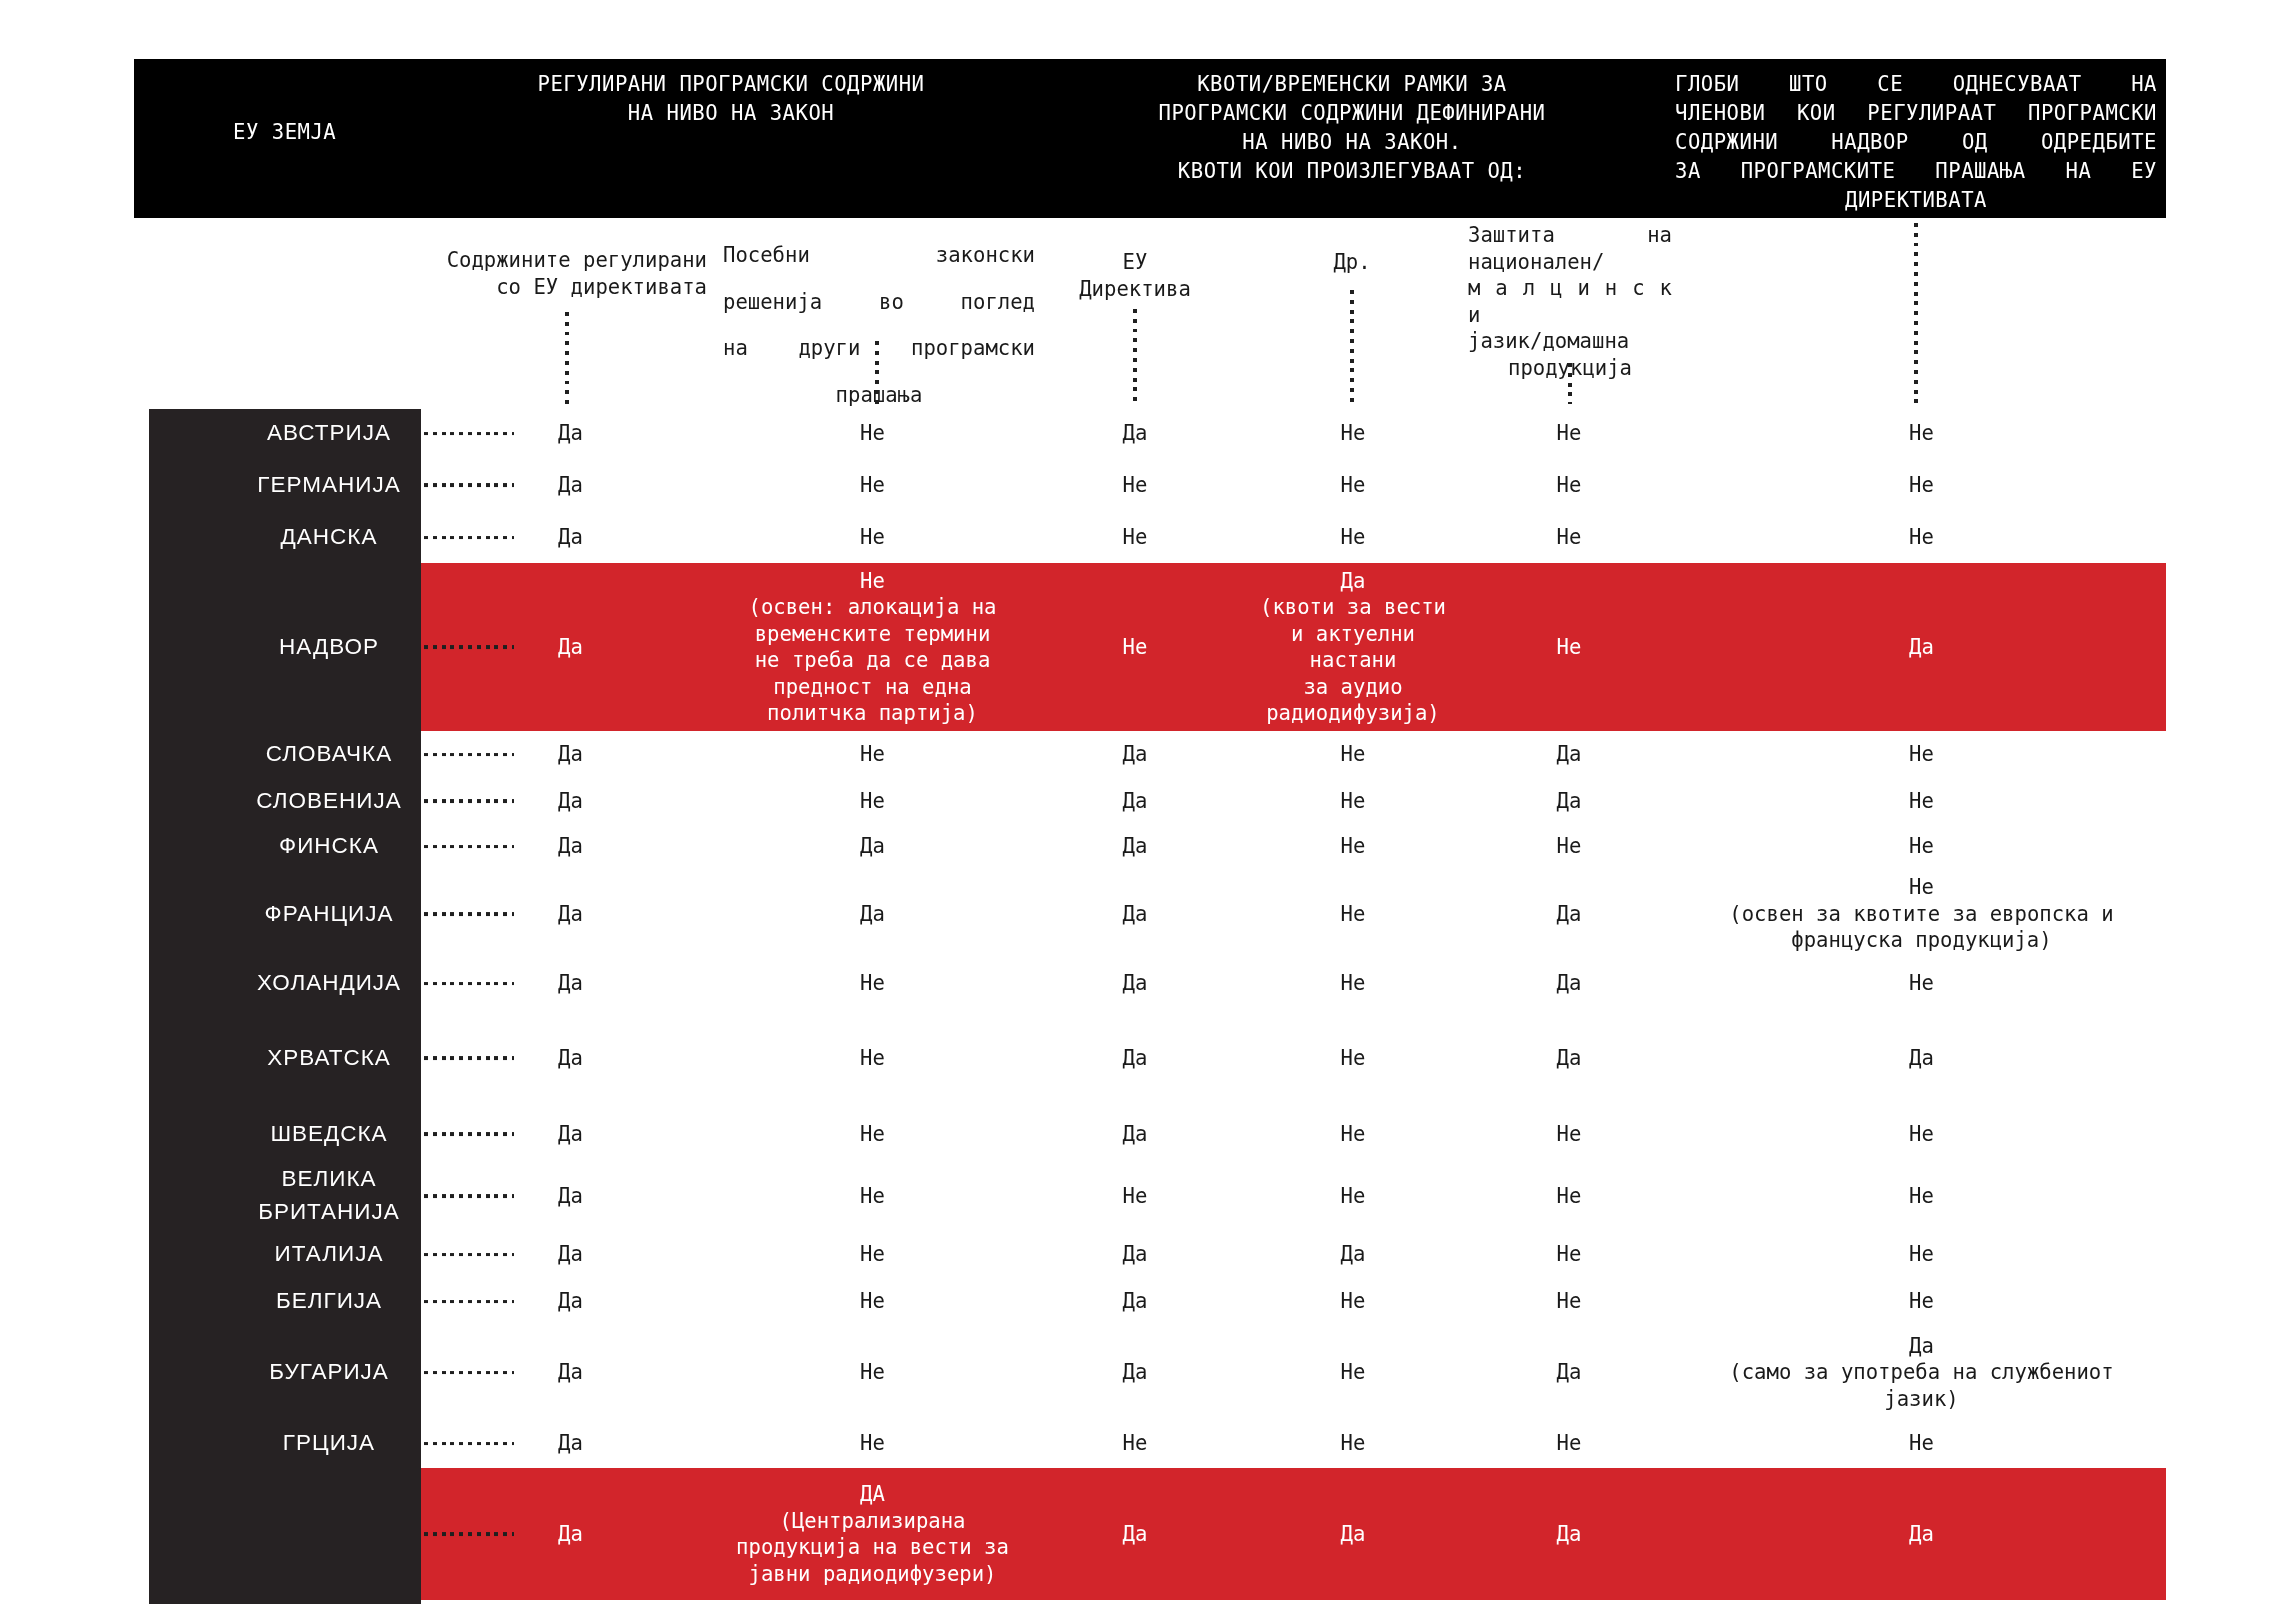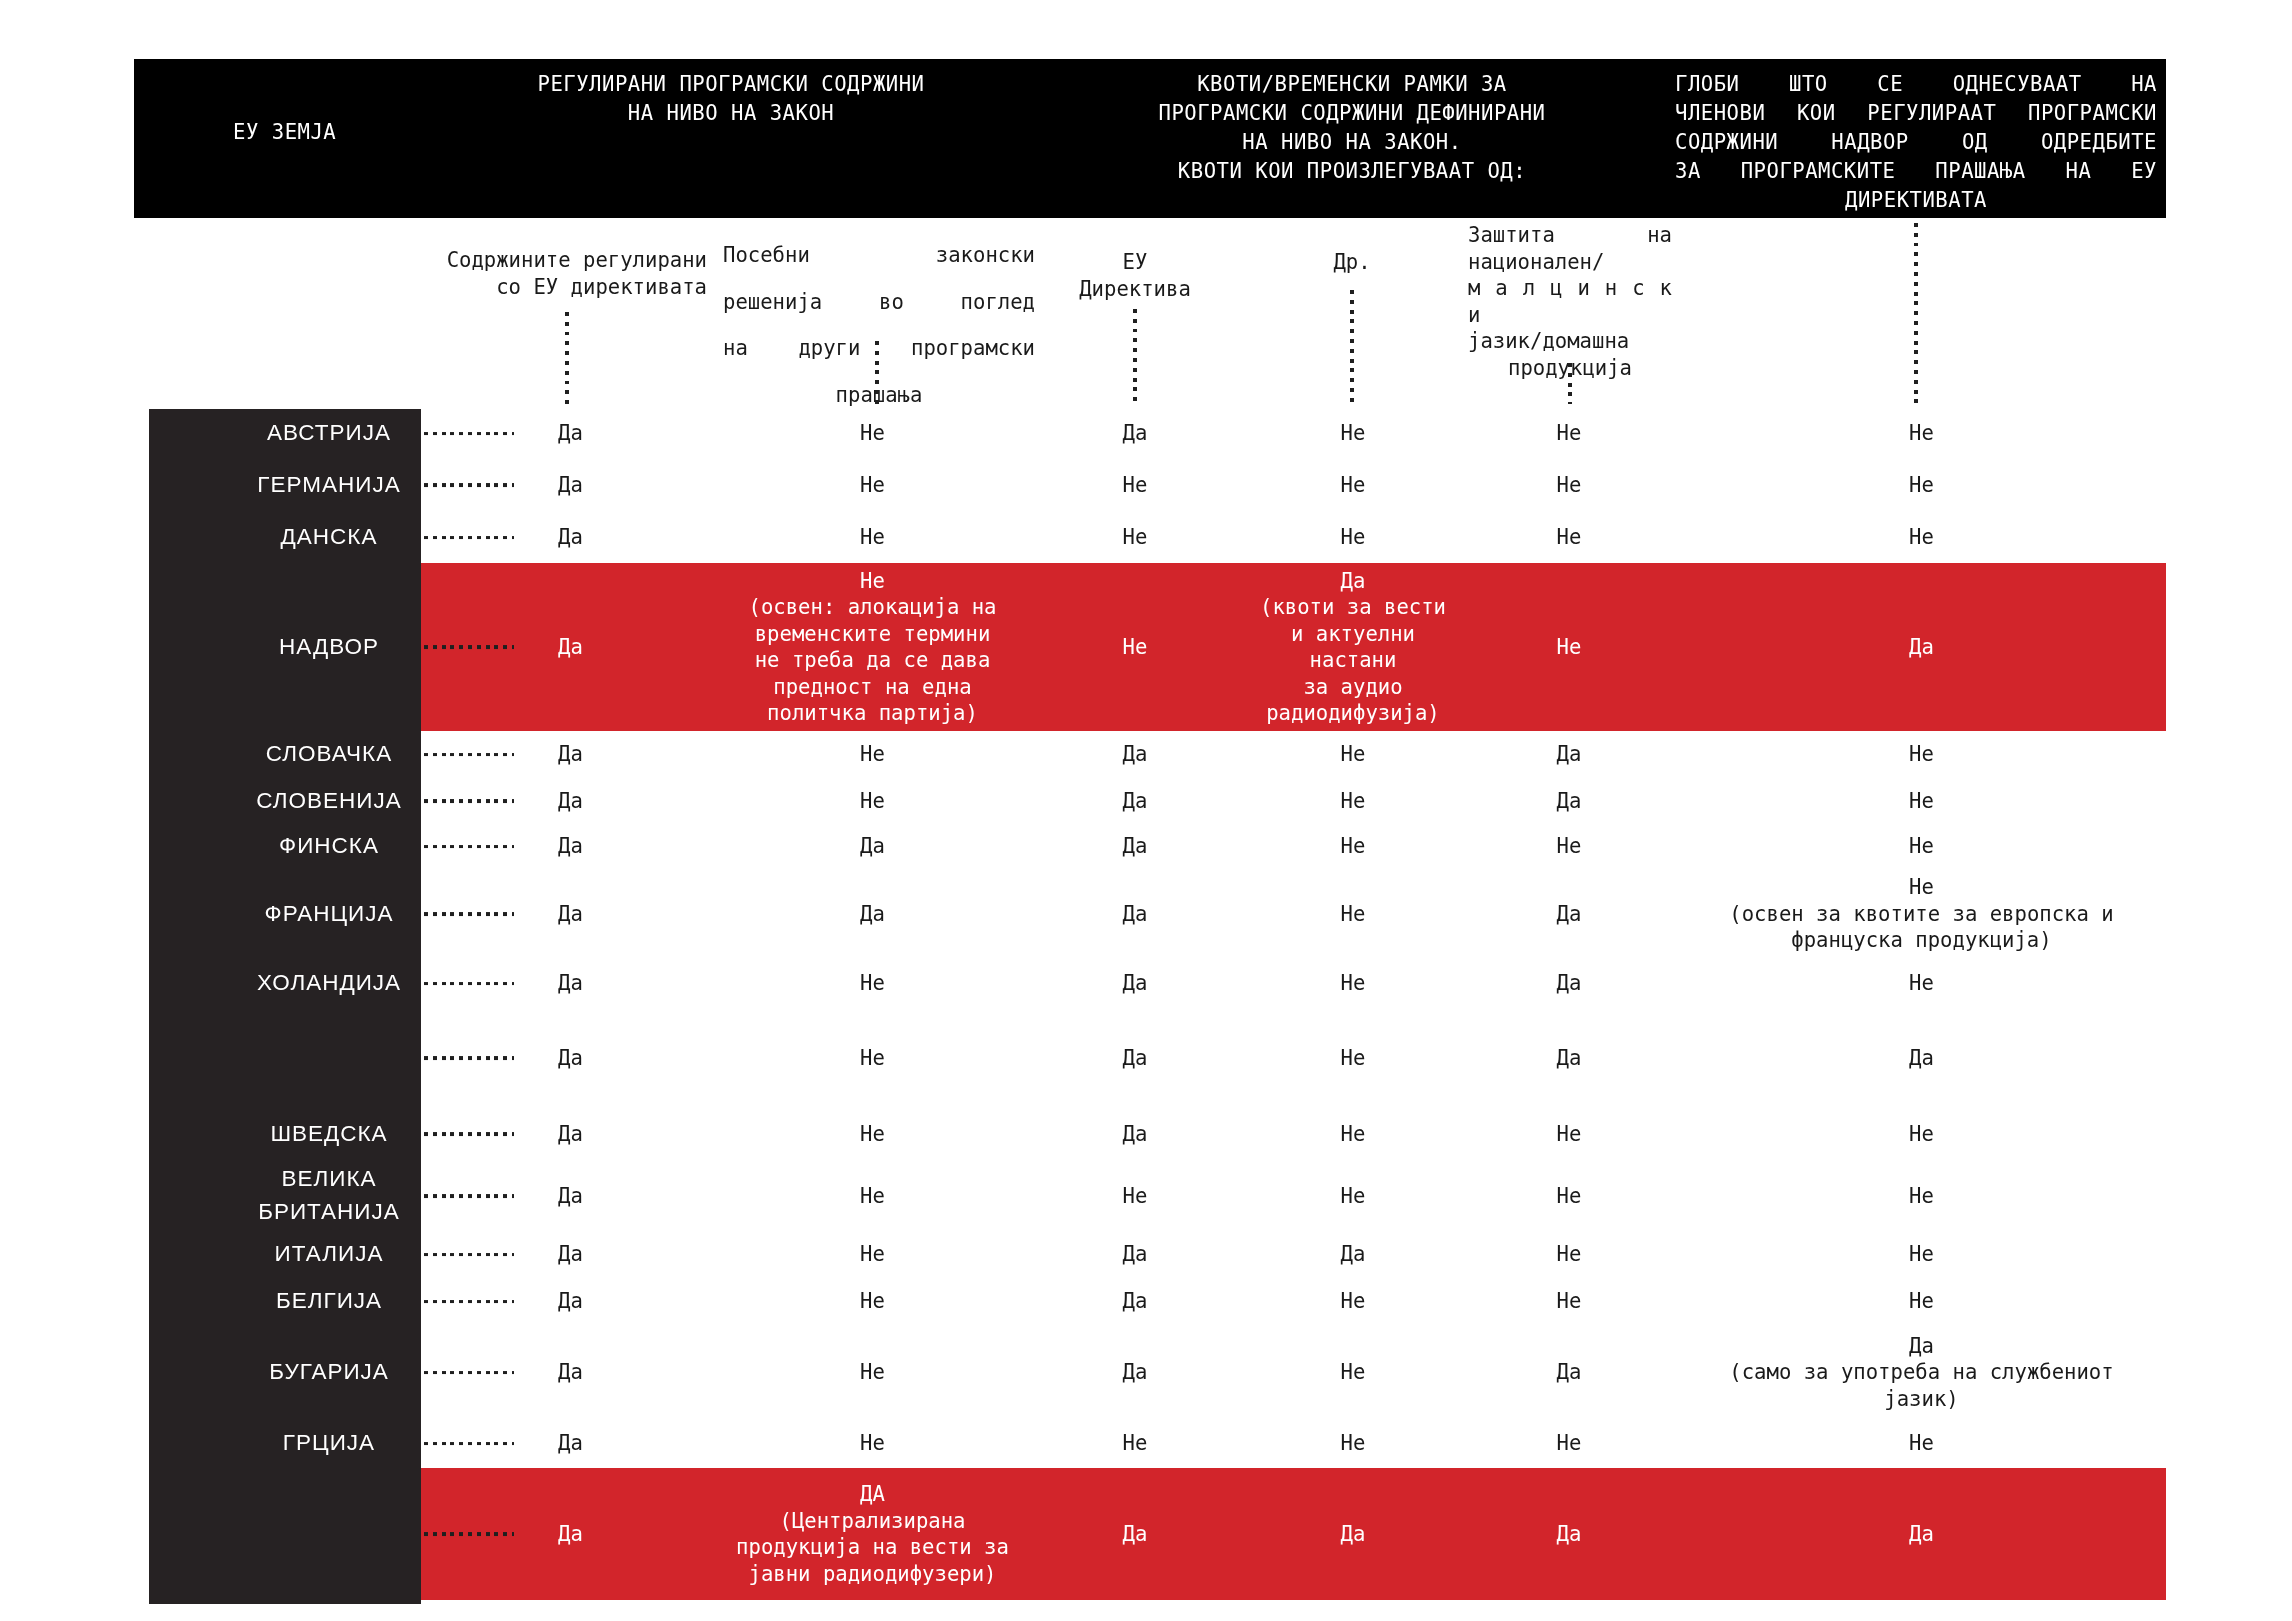--- a/index.html
+++ b/index.html
@@ -227,20 +227,21 @@
         <div class="cells">
           <div class="cell">Да</div>
           <div class="cell">Не</div>
           <div class="cell">Да</div>
           <div class="cell">Не</div>
           <div class="cell">Да</div>
           <div class="cell">Не</div>
         </div>
       </div>
       <div class="row" style="height: 100px;">
+        <div class="country">ХРВАТСКА</div>
         <div class="leader"></div>
         <div class="cells">
           <div class="cell">Да</div>
           <div class="cell">Не</div>
           <div class="cell">Да</div>
           <div class="cell">Не</div>
           <div class="cell">Да</div>
           <div class="cell">Да</div>
         </div>
       </div>

